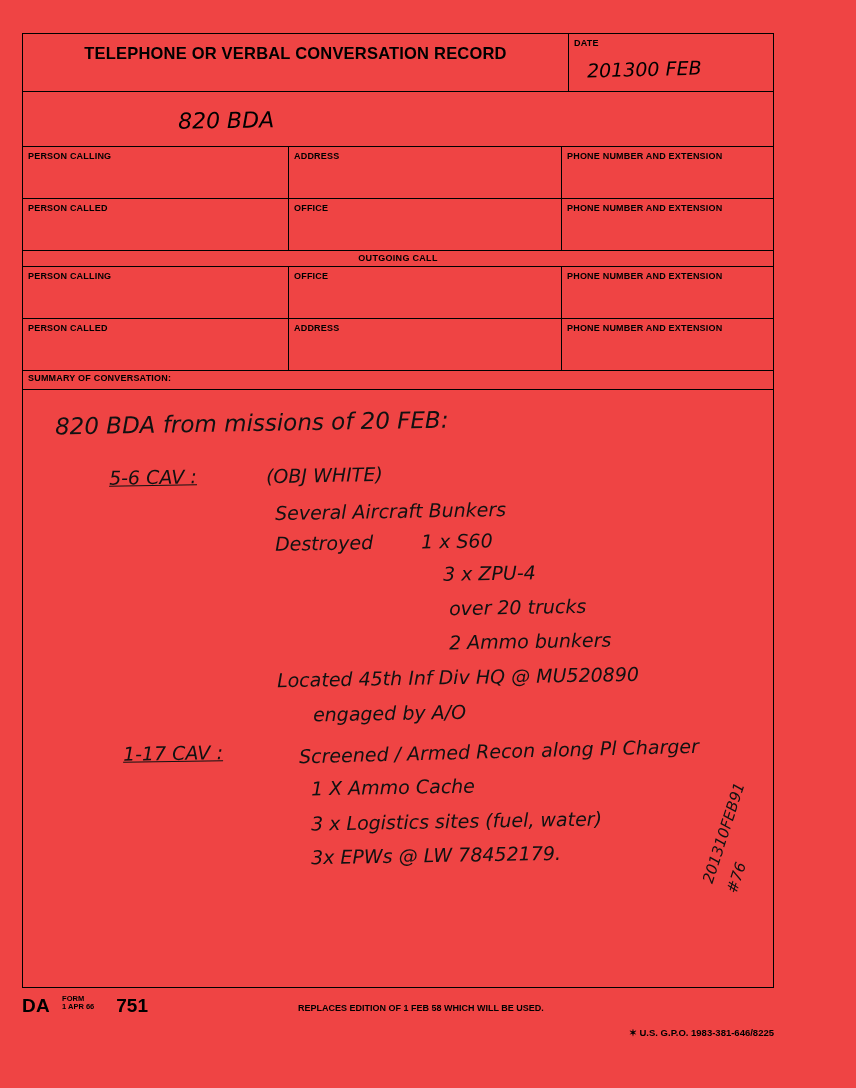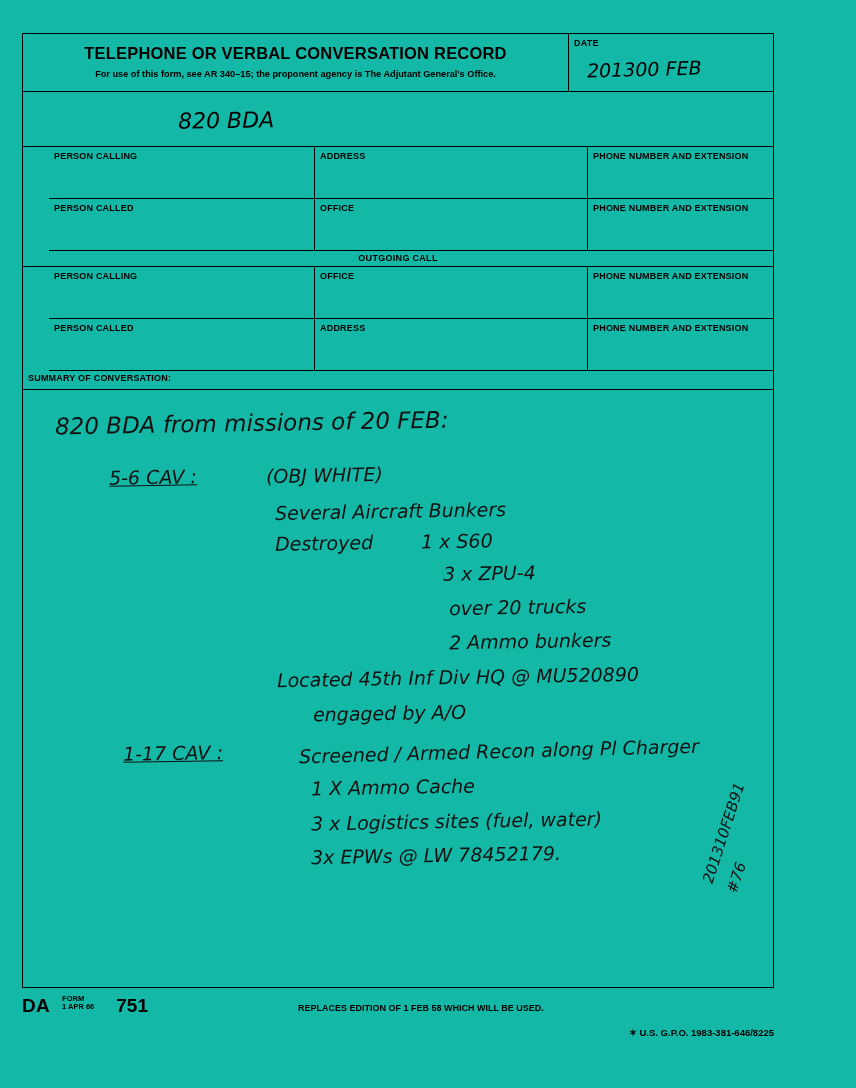--- a/index.html
+++ b/index.html
@@ -14,21 +14,21 @@
     color: #000;
     position: relative;
     overflow: hidden;
   }
 
   .page {
     position: absolute;
     left: 0; top: 0;
     width: 856px;
     height: 1088px;
-    background: #14b8a6;
+    background: #ef4444;
   }
 
   
   .form {
     position: absolute;
     left: 22px;
     top: 33px;
     width: 752px;
     height: 955px;
     border: 1.6px solid #000;
@@ -104,21 +104,21 @@
   .section-bar {
     height: 15px;
     text-align: center;
     font-size: 9px;
     font-weight: bold;
     letter-spacing: 0.3px;
     line-height: 14px;
     border-bottom: 1.4px solid #000;
   }
 
-  .data-row { height: 52px; margin-left: 26px; }
+  .data-row { height: 52px; }
   .c1 { width: 265px; }
   .c2 { width: 273px; }
   .c3 { flex: 1; }
 
   
   .summary-label-row {
     height: 18px;
     border-bottom: 1.4px solid #000;
   }
   .summary-body {
@@ -184,21 +184,20 @@
 </head>
 <body>
 
 <div class="page">
 
   <div class="form">
 
     <div class="row hdr-row">
       <div class="cell hdr-title-cell">
         <div class="hdr-title">TELEPHONE OR VERBAL CONVERSATION RECORD</div>
-        <div class="hdr-sub">For use of this form, see AR 340–15; the proponent agency is The Adjutant General's Office.</div>
       </div>
       <div class="cell hdr-date-cell">
         <div class="lbl">DATE</div>
         <div class="hs-date">201300 FEB</div>
       </div>
     </div>
 
     <div class="row subject-row">
       <div class="cell subject-cell">
         <div class="hs-subject">820 BDA</div>

